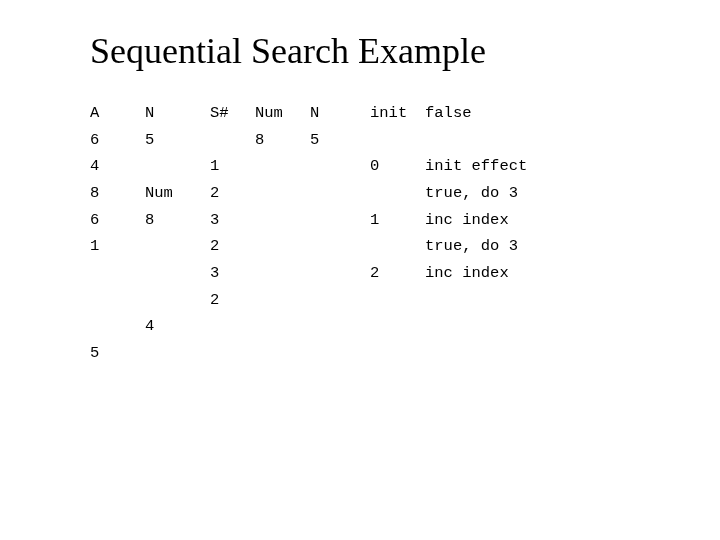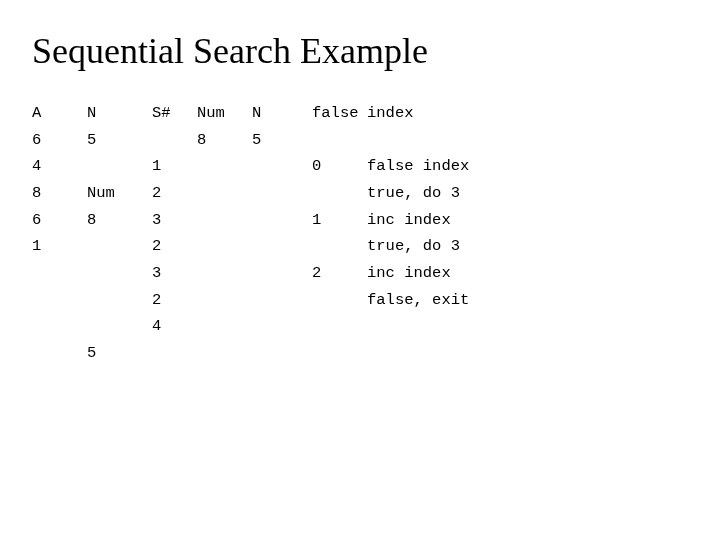--- a/index.html
+++ b/index.html
@@ -10,21 +10,21 @@
     body {
       background: #ffffff;
       width: 720px;
       height: 540px;
       font-family: 'Times New Roman', Times, serif;
       overflow: hidden;
     }
     .page {
       width: 720px;
       height: 540px;
-      padding: 30px 32px;
+      padding: 30px 90px;
     }
     .title {
       font-size: 36px;
       font-weight: normal;
       margin-bottom: 28px;
       color: #000;
     }
     .table-grid {
       display: grid;
       grid-template-columns: 55px 65px 45px 55px 60px 55px 180px;
@@ -43,38 +43,38 @@
 <div class="page">
   <h1 class="title">Sequential Search Example</h1>
 
   <div class="table-grid">
 
     <div class="cell">A</div>
     <div class="cell">N</div>
     <div class="cell">S#</div>
     <div class="cell">Num</div>
     <div class="cell">N</div>
+    <div class="cell">init</div>
     <div class="cell">false</div>
-    <div class="cell">index</div>
 
     <div class="cell">6</div>
     <div class="cell">5</div>
     <div class="cell"></div>
     <div class="cell">8</div>
     <div class="cell">5</div>
     <div class="cell"></div>
     <div class="cell"></div>
 
     <div class="cell">4</div>
     <div class="cell"></div>
     <div class="cell">1</div>
     <div class="cell"></div>
     <div class="cell"></div>
     <div class="cell">0</div>
-    <div class="cell">false index</div>
+    <div class="cell">init effect</div>
 
     <div class="cell">8</div>
     <div class="cell">Num</div>
     <div class="cell">2</div>
     <div class="cell"></div>
     <div class="cell"></div>
     <div class="cell"></div>
     <div class="cell">true, do 3</div>
 
     <div class="cell">6</div>
@@ -100,21 +100,20 @@
     <div class="cell"></div>
     <div class="cell">2</div>
     <div class="cell">inc index</div>
 
     <div class="cell"></div>
     <div class="cell"></div>
     <div class="cell">2</div>
     <div class="cell"></div>
     <div class="cell"></div>
     <div class="cell"></div>
-    <div class="cell">false, exit</div>
 
     <div class="cell"></div>
     <div class="cell"></div>
     <div class="cell">4</div>
     <div class="cell"></div>
     <div class="cell"></div>
     <div class="cell"></div>
 
     <div class="cell"></div>
     <div class="cell"></div>

